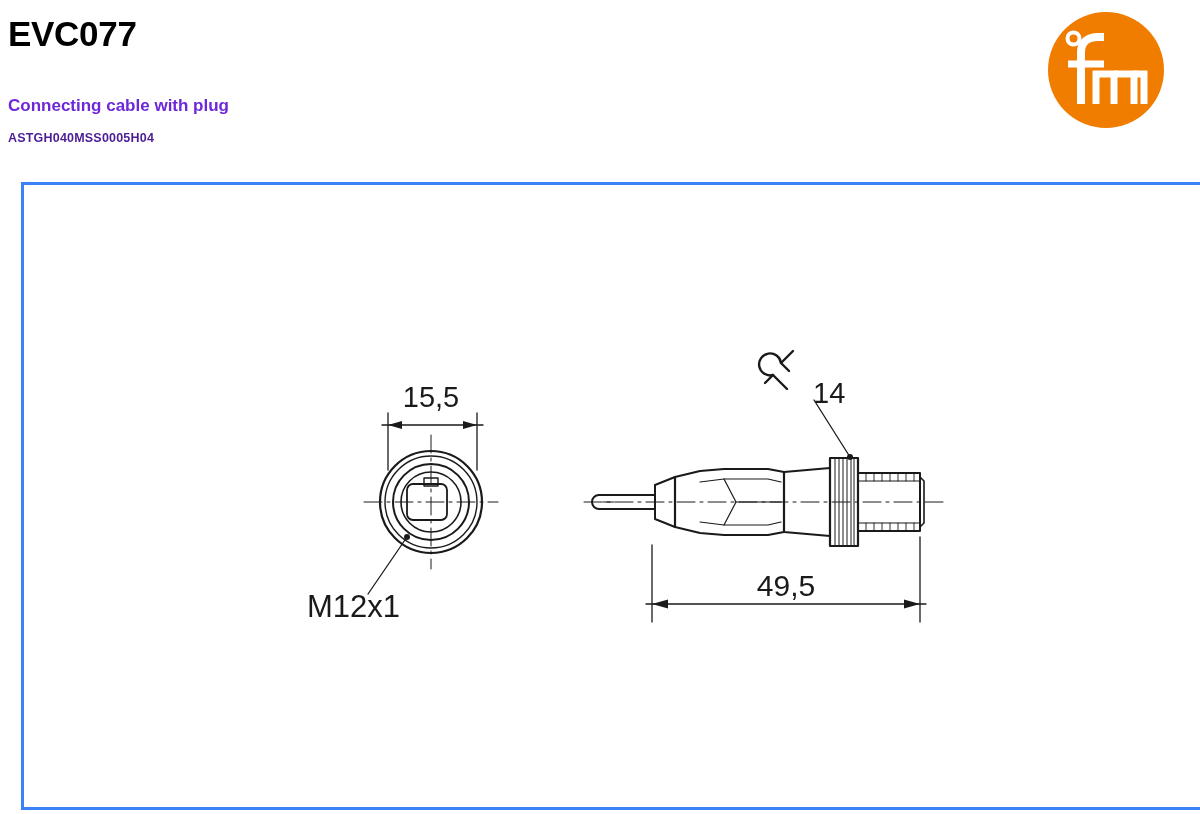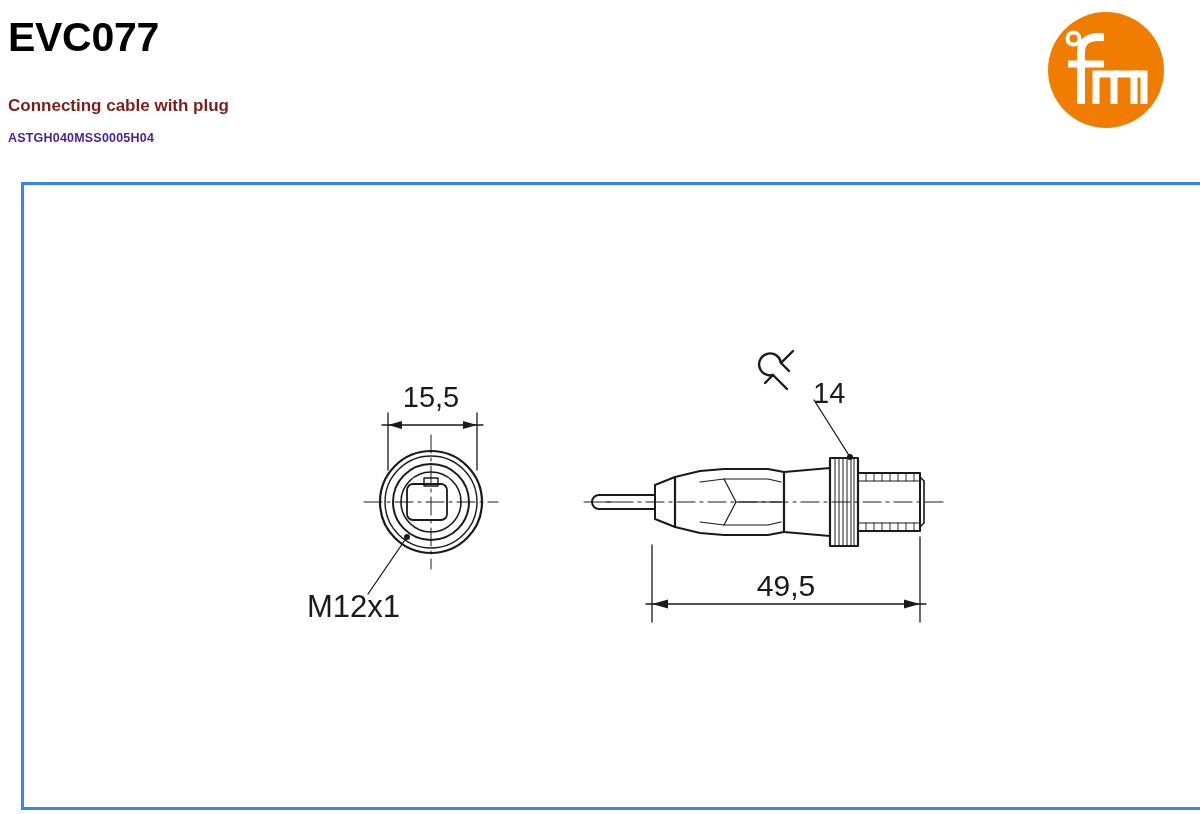--- a/index.html
+++ b/index.html
@@ -21,32 +21,32 @@
     position: absolute;
     top: 0;
     left: 0;
     width: 1200px;
     height: 182px;
   }
   .product-code {
     position: absolute;
     left: 8px;
     top: 14px;
-    font-size: 41px;
+    font-size: 35px;
     font-weight: bold;
     letter-spacing: -0.3px;
     color: #000;
   }
   .product-title {
     position: absolute;
     left: 8px;
     top: 96px;
     font-size: 17px;
     font-weight: bold;
-    color: #7f1d1d;
+    color: #6d28d9;
   }
   .product-subtitle {
     position: absolute;
     left: 8px;
     top: 131px;
     font-size: 12.5px;
     font-weight: bold;
     color: #4c1d95;
     letter-spacing: 0.2px;
   }

